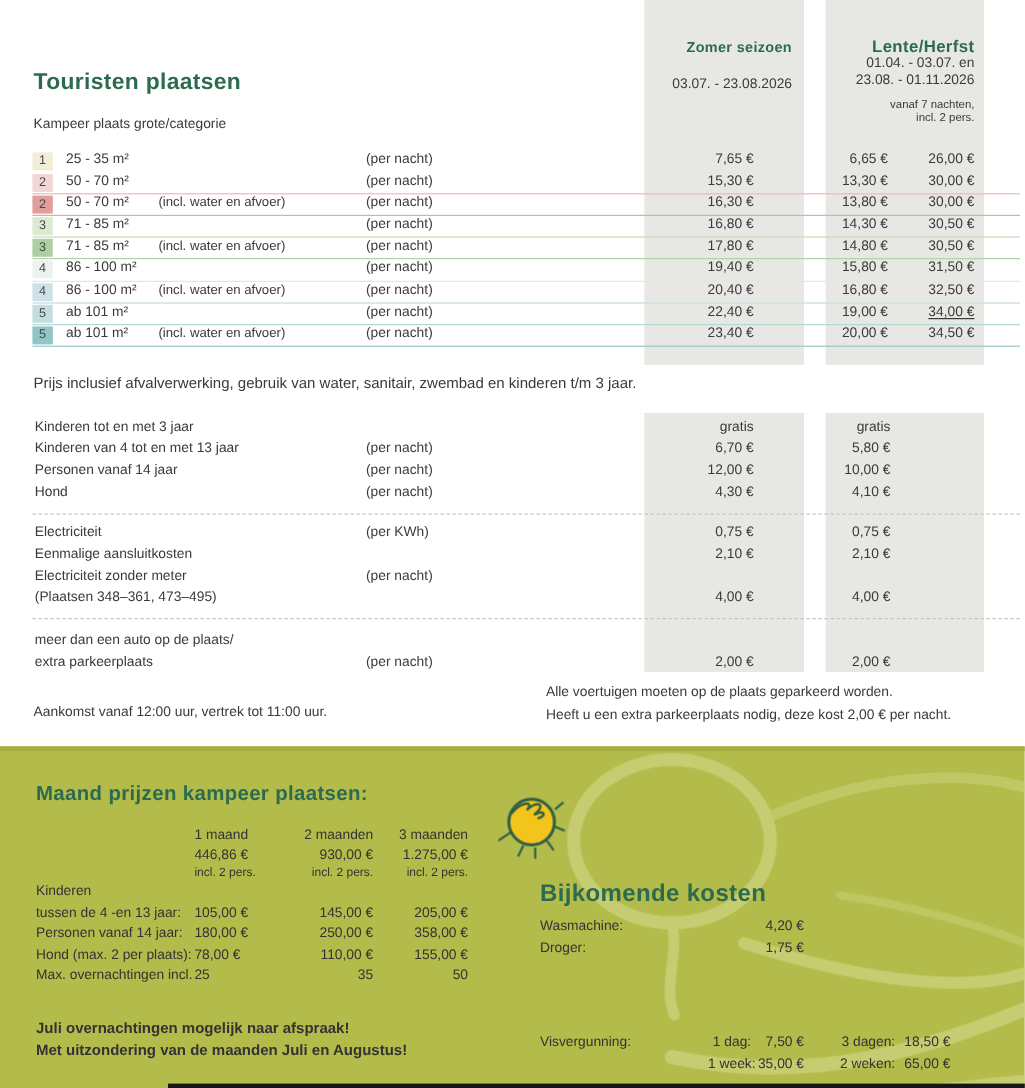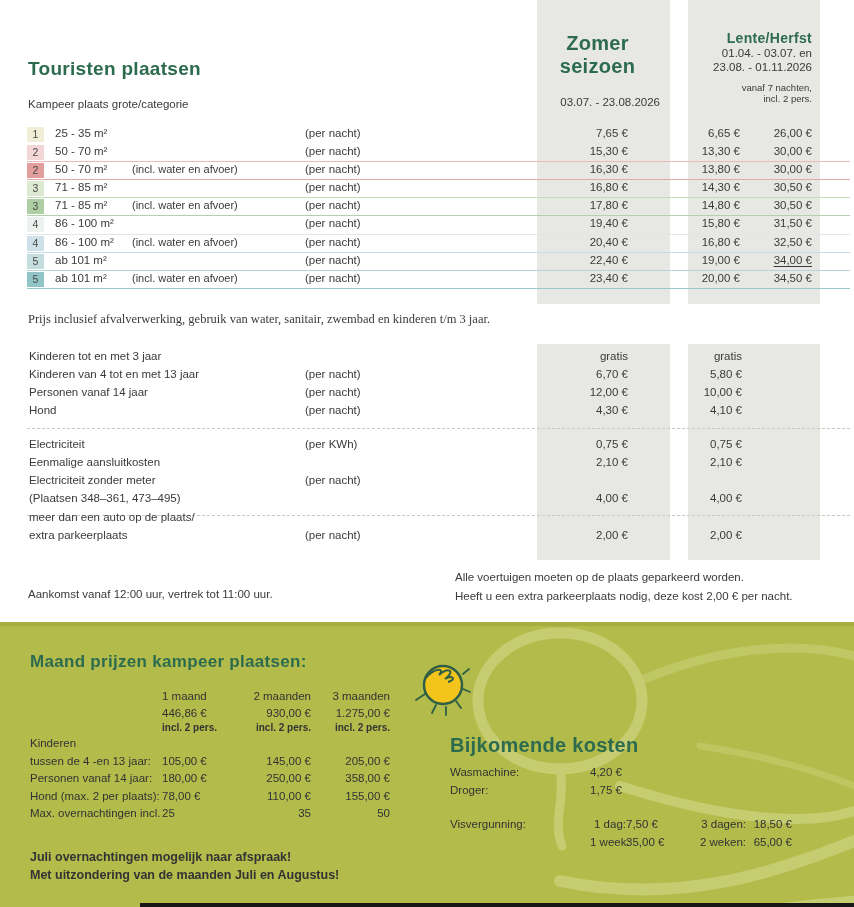--- a/index.html
+++ b/index.html
@@ -14,45 +14,45 @@
   #panel-z2{left:537px; top:344px; width:133px; height:216px;}
   #panel-l2{left:688px; top:344px; width:132px; height:216px;}
 
   .abs{position:absolute; z-index:2;}
   .green-h{color:var(--heading_green,#2d6b4f); font-weight:bold; letter-spacing:.3px;}
 
   #doc-title{left:28px; top:58px; font-size:19px;}
   #doc-subtitle{left:28px; top:98px;}
 
   #summer-head{left:535px; top:32px; width:125px; text-align:right;}
-  #summer-title{font-size:20px;text-align:center;}
+  #summer-title{font-size:12px;}
   #summer-dates{margin-top:18px;}
   #spring-head{left:686px; top:30px; width:126px; text-align:right; line-height:13.5px;}
   #spring-title{font-size:14px; line-height:17px;}
   #spring-note{font-size:9.5px; margin-top:8px; line-height:11px;}
 
   
   #rate-table{left:27px; top:126px; width:823px;}
   .rate-row{position:relative; height:18.1px; border-bottom:1px solid transparent; box-sizing:border-box;}
   .rate-row span{position:absolute; top:1px; white-space:nowrap;}
   .badge{left:0; width:17px; height:15px; line-height:15px; text-align:center;
          font-size:10.5px; color:#4a4a4a; top:1px !important;}
   .c-size{left:28px;}
   .c-extra{left:105px; font-size:11px;}
   .c-unit{left:278px;}
   .c-p1{right:222px; text-align:right;}
   .c-p2{right:110px; text-align:right;}
   .c-p3{right:38px; text-align:right;}
   .underlined{text-decoration:underline; text-underline-offset:2px;}
 
-  #included-note{left:28px; top:312px; font-size:12.5px;font-family:Liberation Serif, serif;}
+  #included-note{left:28px; top:312px; font-size:12.5px;}
 
   
   .mid-table{left:27px; width:823px;}
-  #people-table{top:349px;} #electric-table{top:437px;} #parking-table{top:510px;}
+  #people-table{top:349px;} #electric-table{top:437px;} #parking-table{top:527px;}
   .mid-row{position:relative; height:18px;}
   .mid-row span{position:absolute; top:1px; white-space:nowrap;}
   .m-label{left:2px;}
   .m-unit{left:278px;}
   .m-p1{right:222px; text-align:right;}
   .m-p2{right:108px; text-align:right;}
   .dashed{left:27px; width:823px; border-top:1.5px dashed #c9c9c2; height:0;}
   #dash1{top:428px;} #dash2{top:515px;}
 
   #arrival-note{left:28px; top:588px;}
@@ -67,34 +67,34 @@
   #sun-svg{position:absolute; left:412px; top:26px; z-index:1;}
   #month-title{left:30px; top:26px; font-size:17px;}
   #month-table{left:30px; top:64px; width:363px;}
   .month-row{height:17.5px; white-space:nowrap;}
   .month-row .ml{display:inline-block; width:132px;}
   .month-row .v1{display:inline-block; width:68px; }
   .month-row .v2{display:inline-block; width:81px; text-align:right;}
   .month-row .v3{display:inline-block; width:79px; text-align:right;}
   #month-head{height:17px; font-weight:normal;}
   #month-base{height:15px;}
-  #month-incl{height:15px; font-size:10px;font-weight:bold;}
+  #month-incl{height:15px; font-size:10px;}
   #month-incl .v1,#month-incl .v2,#month-incl .v3{vertical-align:top;}
   #month-notes{left:30px; top:222px; font-weight:bold; font-size:12.5px; line-height:18px;}
 
   #extra-title{left:450px; top:108px; font-size:20px;}
   #extra-table{left:450px; top:140px; white-space:nowrap;}
   .x-row{height:18px;}
   .x-row .xl{display:inline-block; width:140px;}
-  .x-row .xv{display:inline-block; width:80px; }
+  .x-row .xv{display:inline-block; width:80px; text-align:right;}
   #fishing-table{left:450px; top:192px; white-space:nowrap;}
   .f-row{height:18px;}
   .f-row .fl{display:inline-block; width:140px;}
   .f-row .fa{display:inline-block; width:36px; text-align:right;}
-  .f-row .fav{display:inline-block; width:44px; text-align:left;}
+  .f-row .fav{display:inline-block; width:44px; text-align:right;margin-top:45px;}
   .f-row .fb{display:inline-block; width:76px; text-align:right;}
   .f-row .fbv{display:inline-block; width:46px; text-align:right;}
 
   #bottom-line{position:absolute; left:140px; bottom:0; width:714px; height:4px; background:#171717; z-index:3;}
 </style>
 </head>
 <body>
 
 <div class="page">
 

